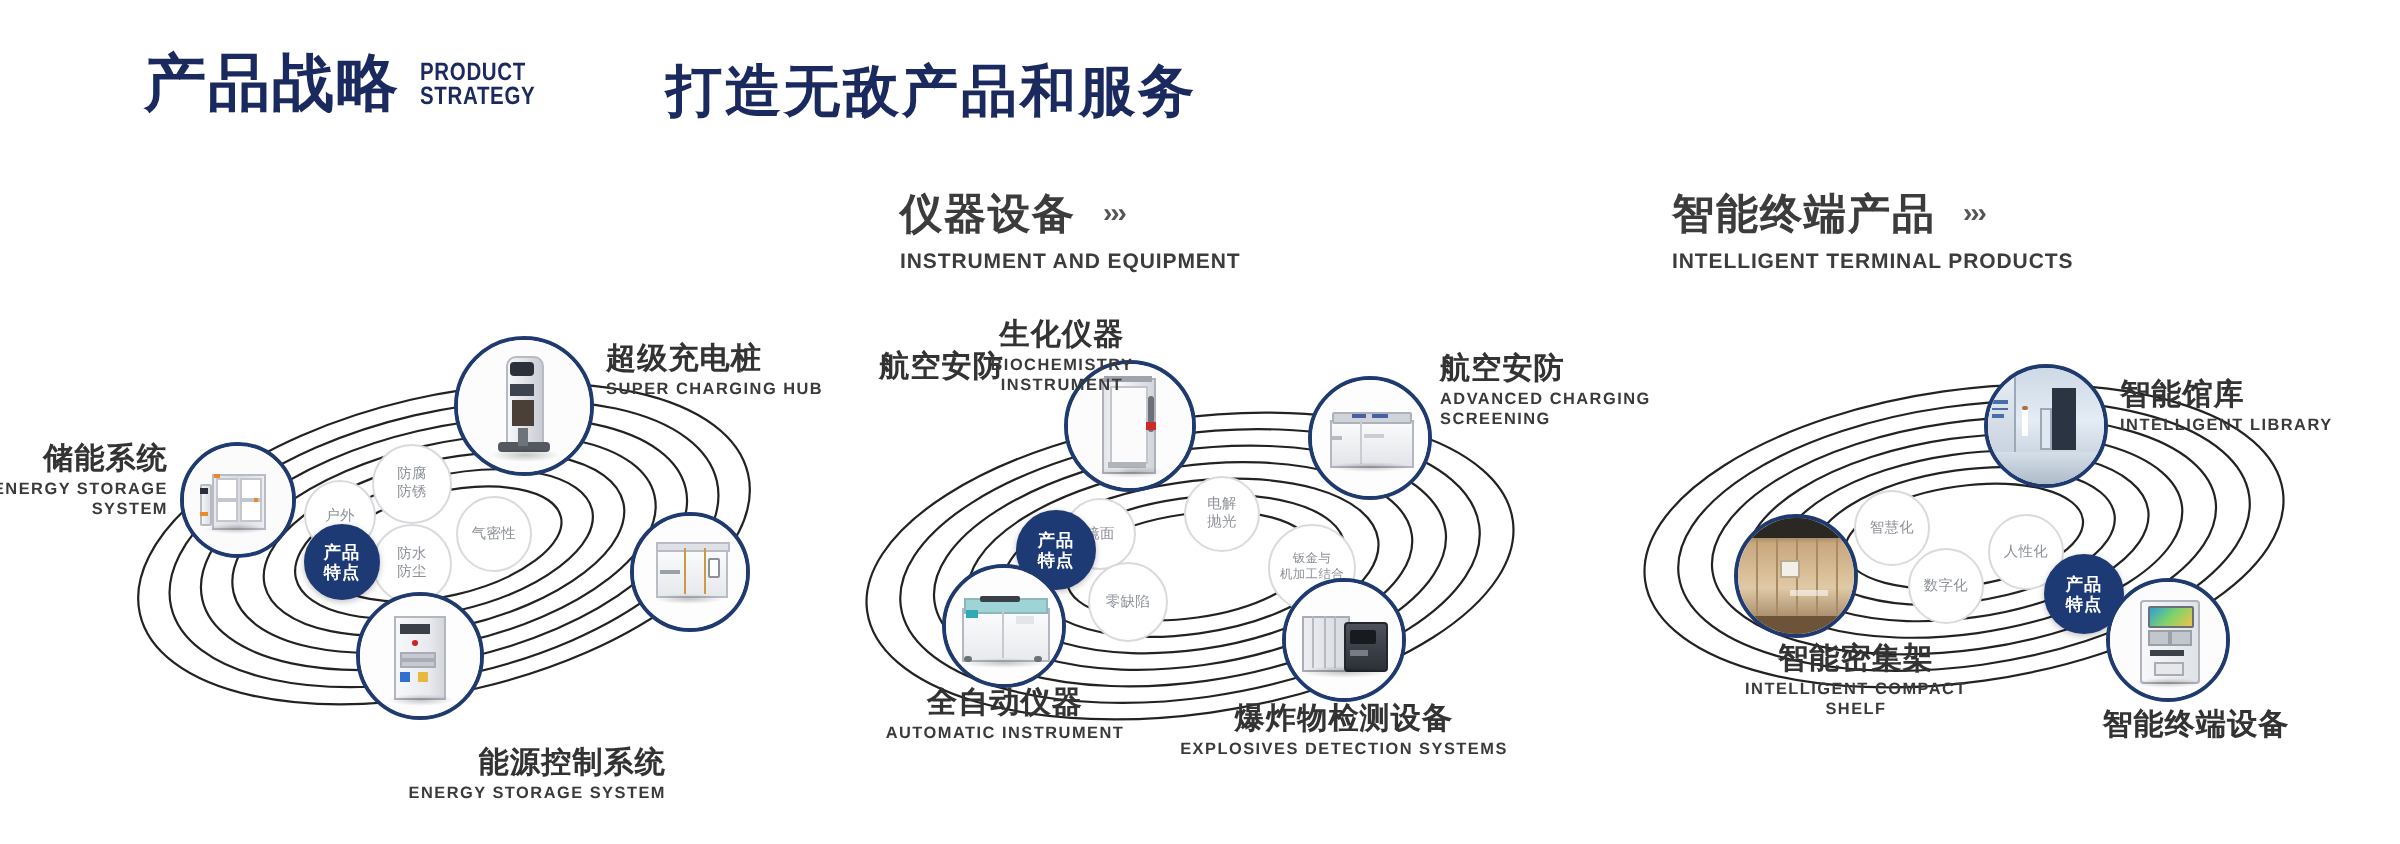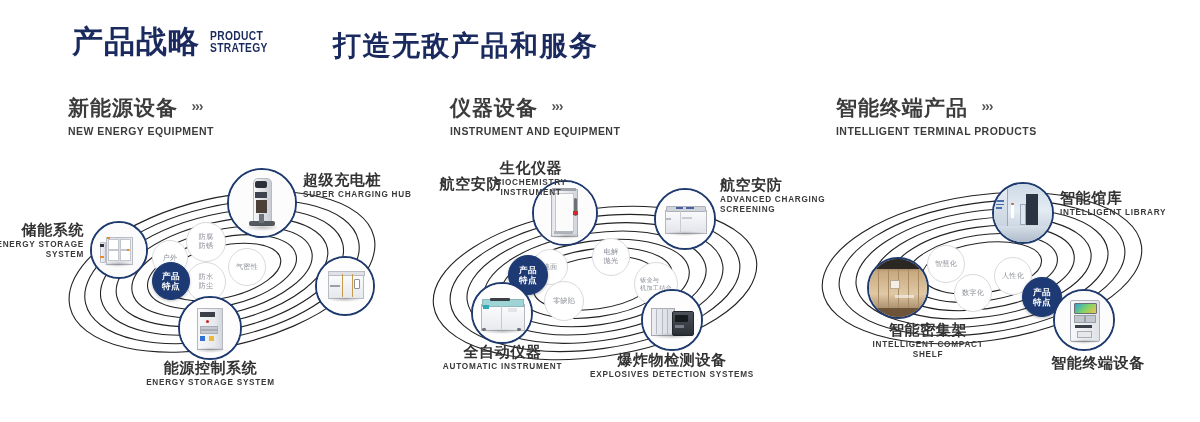--- a/index.html
+++ b/index.html
@@ -109,21 +109,21 @@
     position: absolute;
     border-radius: 50%;
     border: 1px solid #d8dade;
     background: #ffffff;
     color: #8c9098;
     font-size: 7.2px;
     line-height: 1.22;
     display: flex;
     align-items: center;
     justify-content: center;
-    text-align: left;
+    text-align: center;
     box-sizing: border-box;
     font-weight: 500;
     letter-spacing: 0.2px;
   }
   .bubble.core {
     background: #1d3a74;
     border-color: #1d3a74;
     color: #ffffff;
     font-weight: 700;
     font-size: 8.6px;
@@ -165,27 +165,20 @@
 
   <div class="header">
     <div class="title-cn">产品战略</div>
     <div class="title-en">
       <span>PRODUCT</span>
       <span>STRATEGY</span>
     </div>
   </div>
   <div class="subtitle-cn">打造无敌产品和服务</div>
 
-  <div class="sec-head" style="left:68px; top:97px;">
-    <div>
-      <span class="cn">新能源设备</span>
-      <span class="chev">›››</span>
-    </div>
-    <div class="en">NEW ENERGY EQUIPMENT</div>
-  </div>
 
   <div class="sec-head" style="left:836px; top:97px;">
     <div>
       <span class="cn">智能终端产品</span>
       <span class="chev">›››</span>
     </div>
     <div class="en">INTELLIGENT TERMINAL PRODUCTS</div>
   </div>
 
   <div class="sec-head" style="left:450px; top:97px;">
@@ -306,21 +299,21 @@
       <div style="position:absolute;left:28%;top:16%;width:40%;height:68%;background:linear-gradient(90deg,#f7f8fa 0%,#e7e9ed 70%,#d3d6dc 100%);border:0.8px solid #b4b7bf;"></div>
       <div style="position:absolute;left:33%;top:24%;width:26%;height:7%;background:#3a3f48;"></div>
       <div style="position:absolute;left:44%;top:36%;width:5%;height:5%;background:#cc2222;border-radius:50%;"></div>
       <div style="position:absolute;left:33%;top:46%;width:27%;height:4%;background:#c6c9d0;border:0.5px solid #a9acb4;"></div>
       <div style="position:absolute;left:33%;top:53%;width:27%;height:4%;background:#c6c9d0;border:0.5px solid #a9acb4;"></div>
       <div style="position:absolute;left:33%;top:63%;width:9%;height:8%;background:#2f6fd0;"></div>
       <div style="position:absolute;left:48%;top:63%;width:9%;height:8%;background:#e8b93c;"></div>
       <div class="shadow-ellipse" style="left:24%;top:82%;width:54%;height:9%;"></div>
     </div>
   </div>
-  <div class="nlabel center" style="left:88px; top:360px; width:245px;">
+  <div class="nlabel center" style="left:88px; top:374px; width:245px;text-align:right;">
     <div class="cn">能源控制系统</div>
     <div class="en" style="white-space:pre-line;">ENERGY STORAGE SYSTEM</div>
   </div>
 
   <div class="bubble" style="left:532px; top:249px; width:36px; height:36px;">
     <span>镜面</span>
   </div>
   <div class="bubble" style="left:592px; top:238px; width:38px; height:38px;">
     <span style="white-space:pre-line;">电解
 抛光</span>

